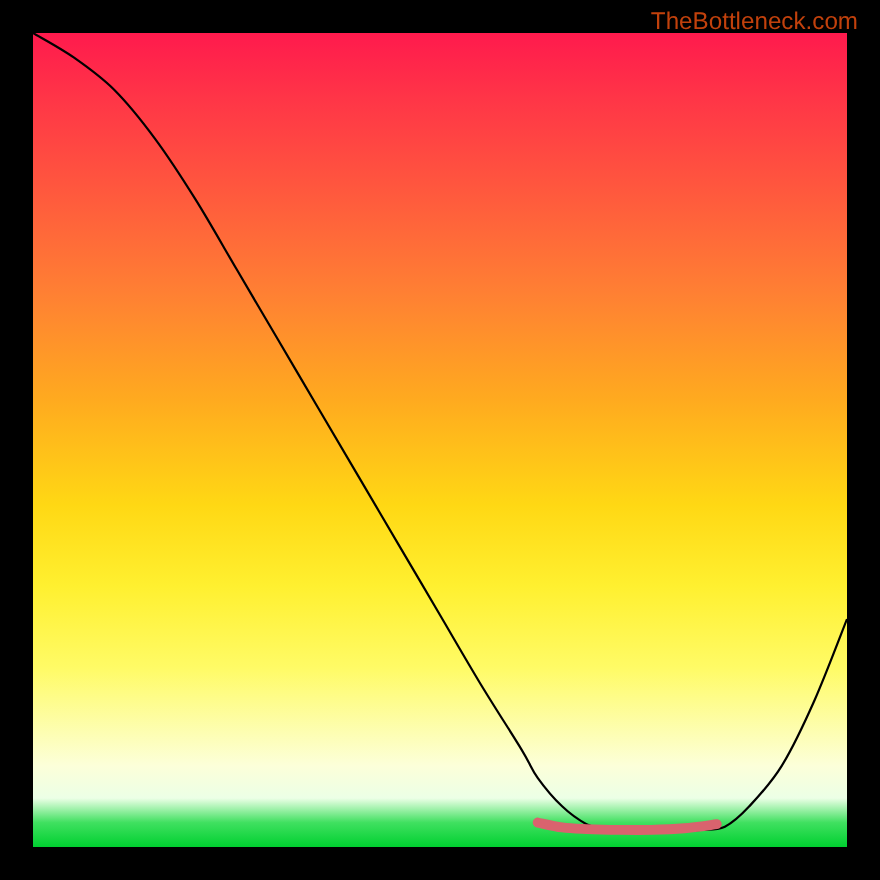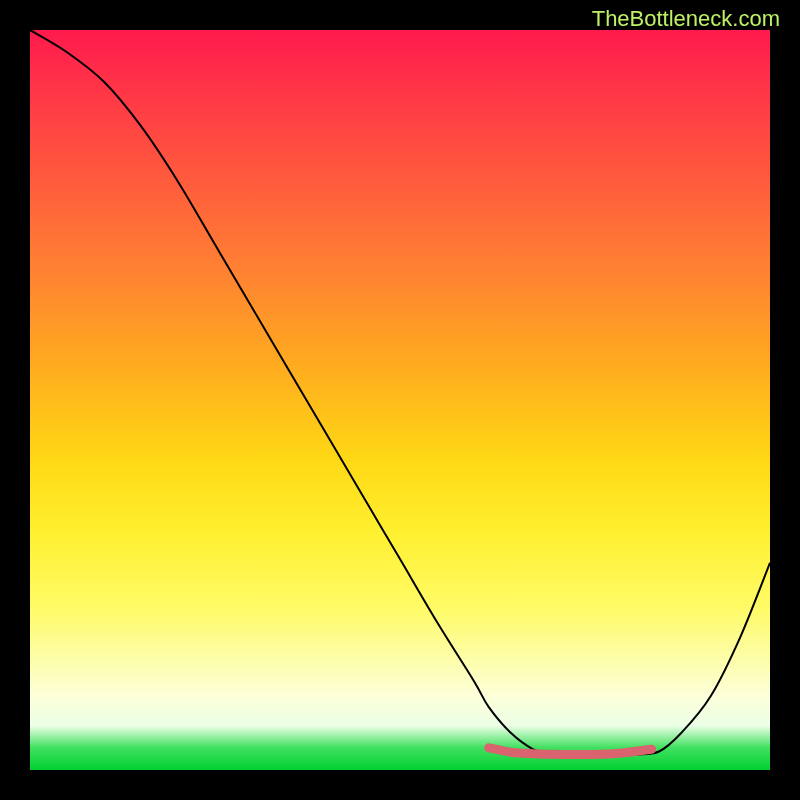--- a/index.html
+++ b/index.html
@@ -8,21 +8,21 @@
     width: 800px;
     height: 800px;
     background: #000;
     position: relative;
     font-family: Arial, sans-serif;
   }
   .watermark {
     position: absolute;
     top: 6px;
     right: 20px;
-    color: #bef264;
+    color: #c2410c;
     font-size: 22px;
     font-weight: normal;
     z-index: 10;
   }
   .plot-area {
     position: absolute;
     left: 30px;
     top: 30px;
     width: 740px;
     height: 740px;

